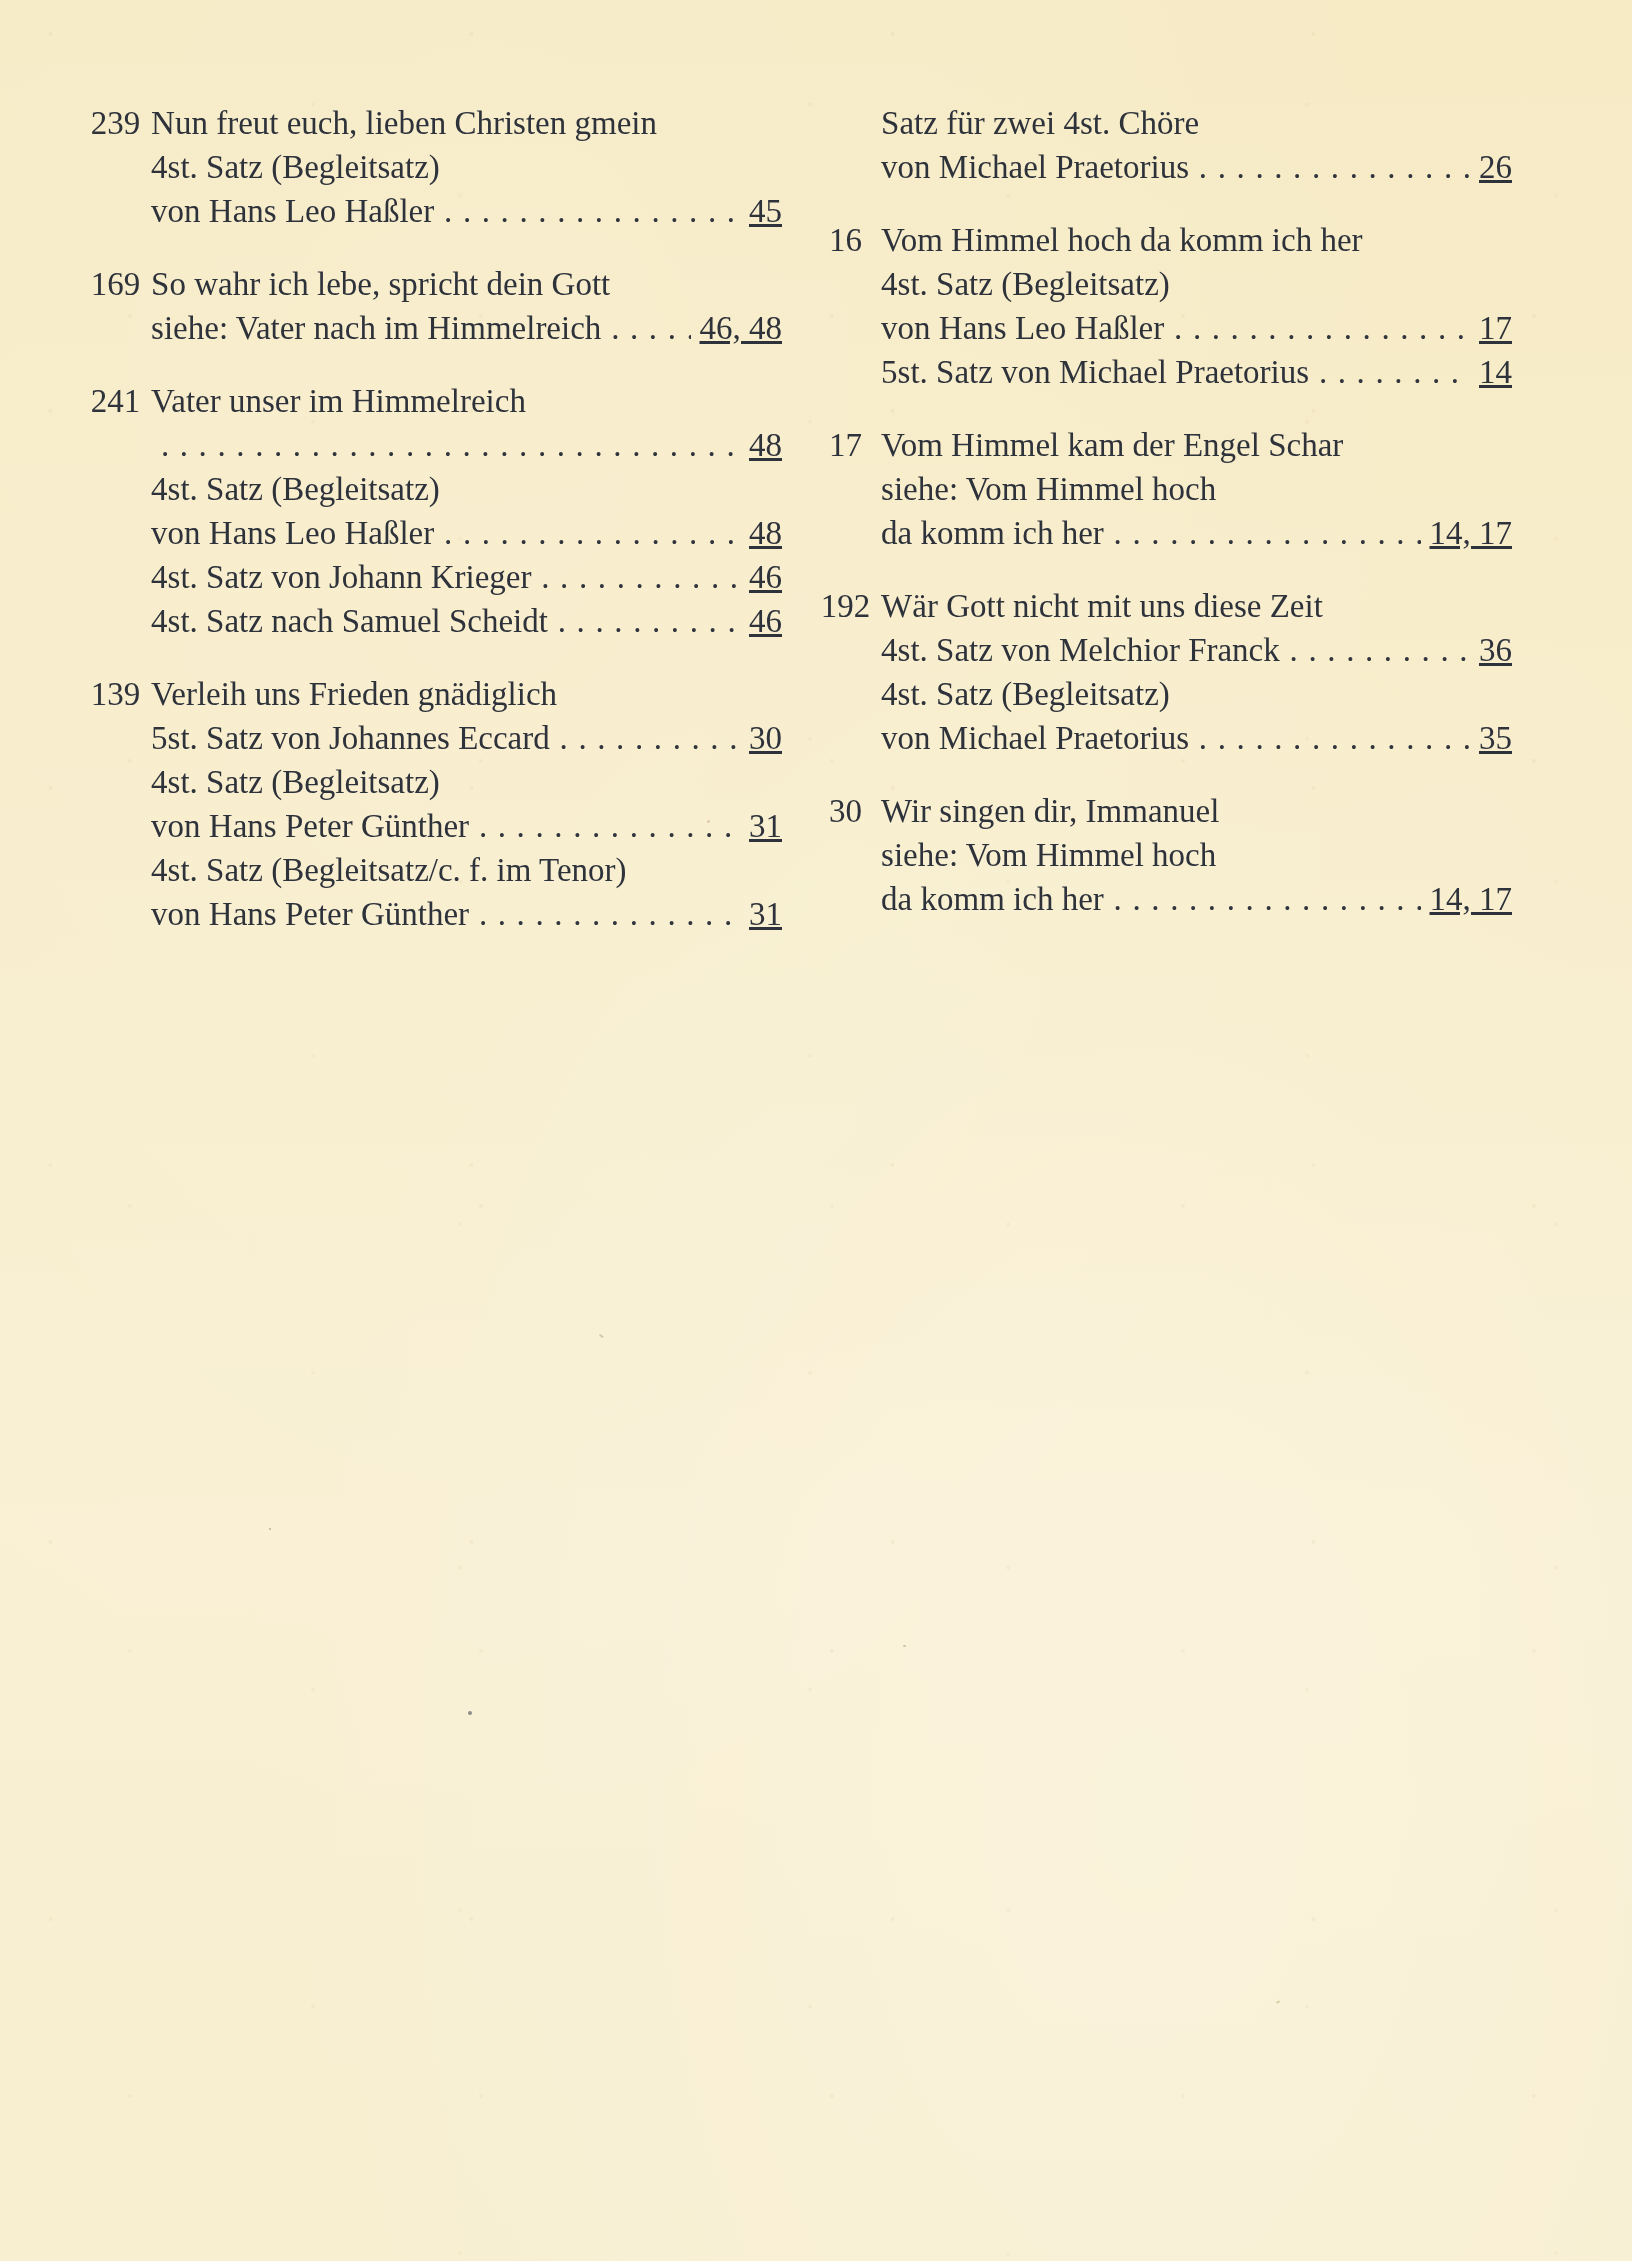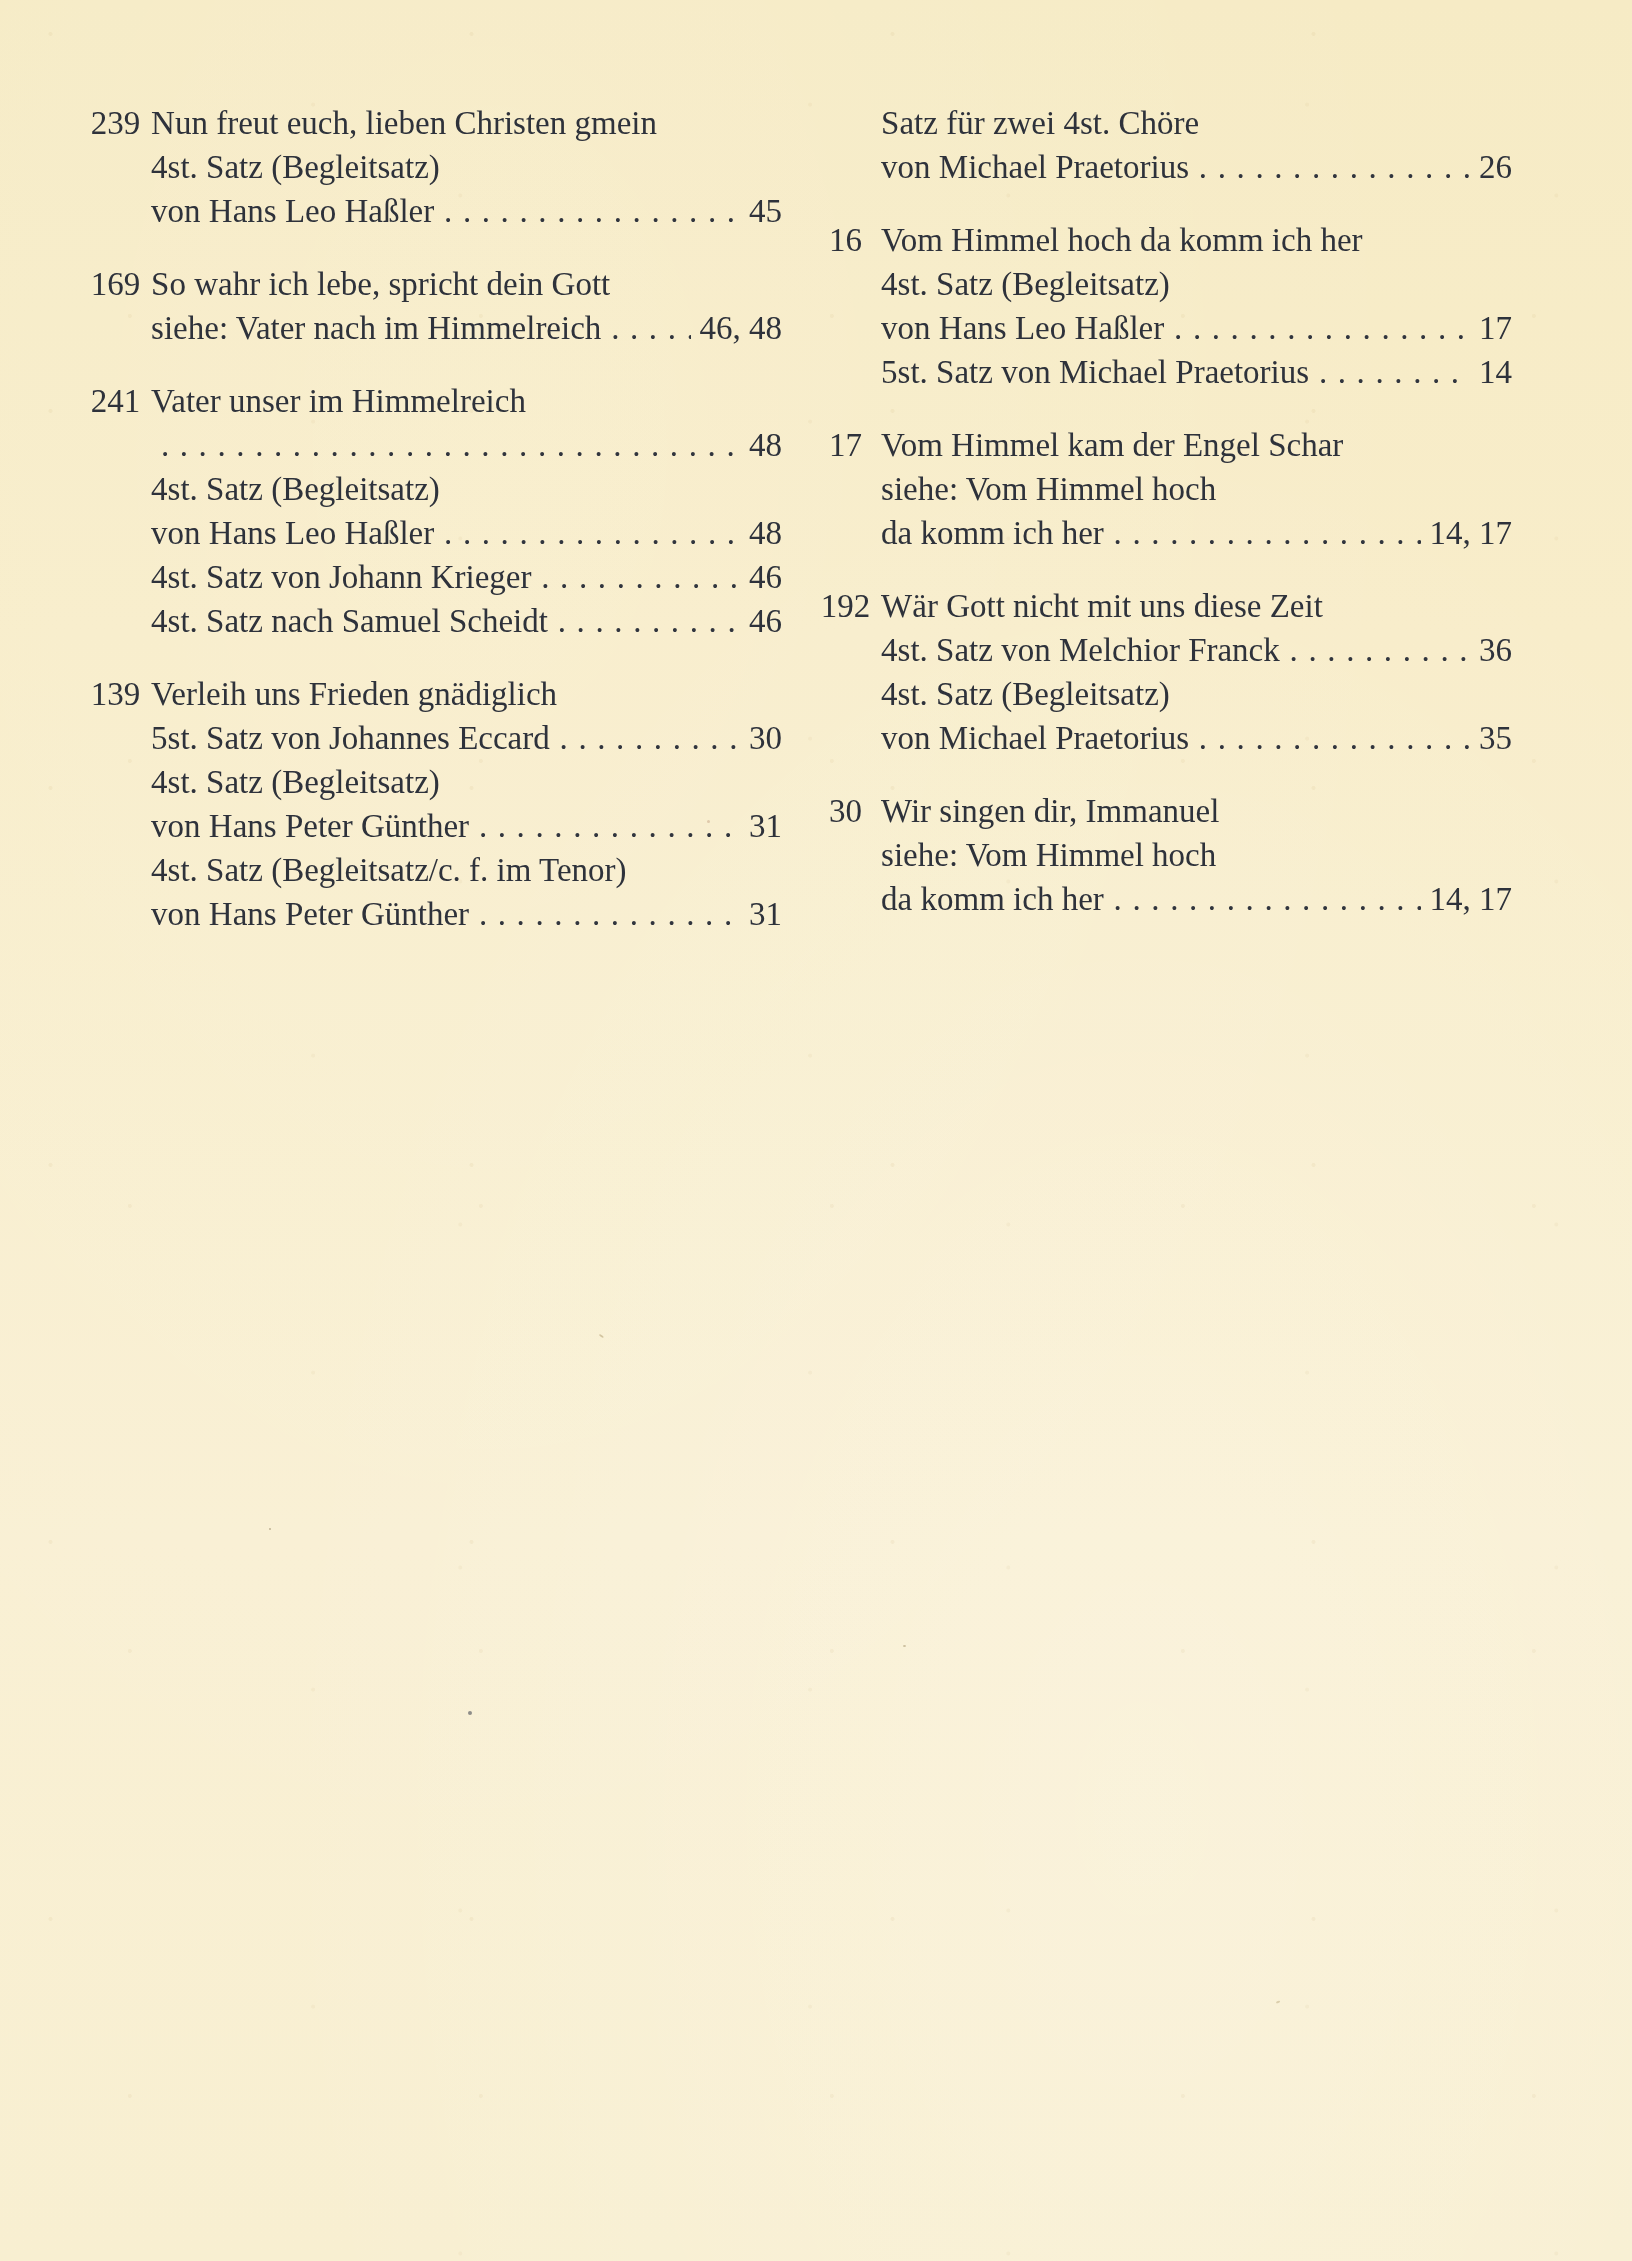--- a/index.html
+++ b/index.html
@@ -58,21 +58,21 @@
     overflow:hidden;
     margin:0 8.1px 0 9.8px;
     height:44px;
     line-height:44px;
   }
   .leader::after {
     content:"..................................................................";
     letter-spacing:10.6px;
     color:#31353e;
   }
-  .pg { flex:0 0 auto; text-align:left; }
+  .pg { flex:0 0 auto; text-align:left;text-decoration:underline; }
   .speck {
     position:absolute; border-radius:50%;
     pointer-events:none;
   }
   .s1 { left:468px;  top:1711px; width:4.1px; height:4.1px; background:rgba(55,60,75,0.55); }
   .s2 { left:269px;  top:1528px; width:2.4px; height:2.4px; background:rgba(100,85,50,0.4); }
   .s3 { left:903px; top:1645px; width:3.3px; height:2.4px; background:rgba(120,100,55,0.35); }
   .s4 { left:599px;  top:1335px; width:4.9px; height:1.6px; background:rgba(140,115,60,0.35); transform:rotate(35deg); }
   .s5 { left:1276px; top:2001px; width:4.1px; height:1.6px; background:rgba(150,125,70,0.3); transform:rotate(-20deg); }
   .s6 { left:707px;  top:820px; width:3.3px; height:3.3px; background:rgba(150,90,60,0.25); }

